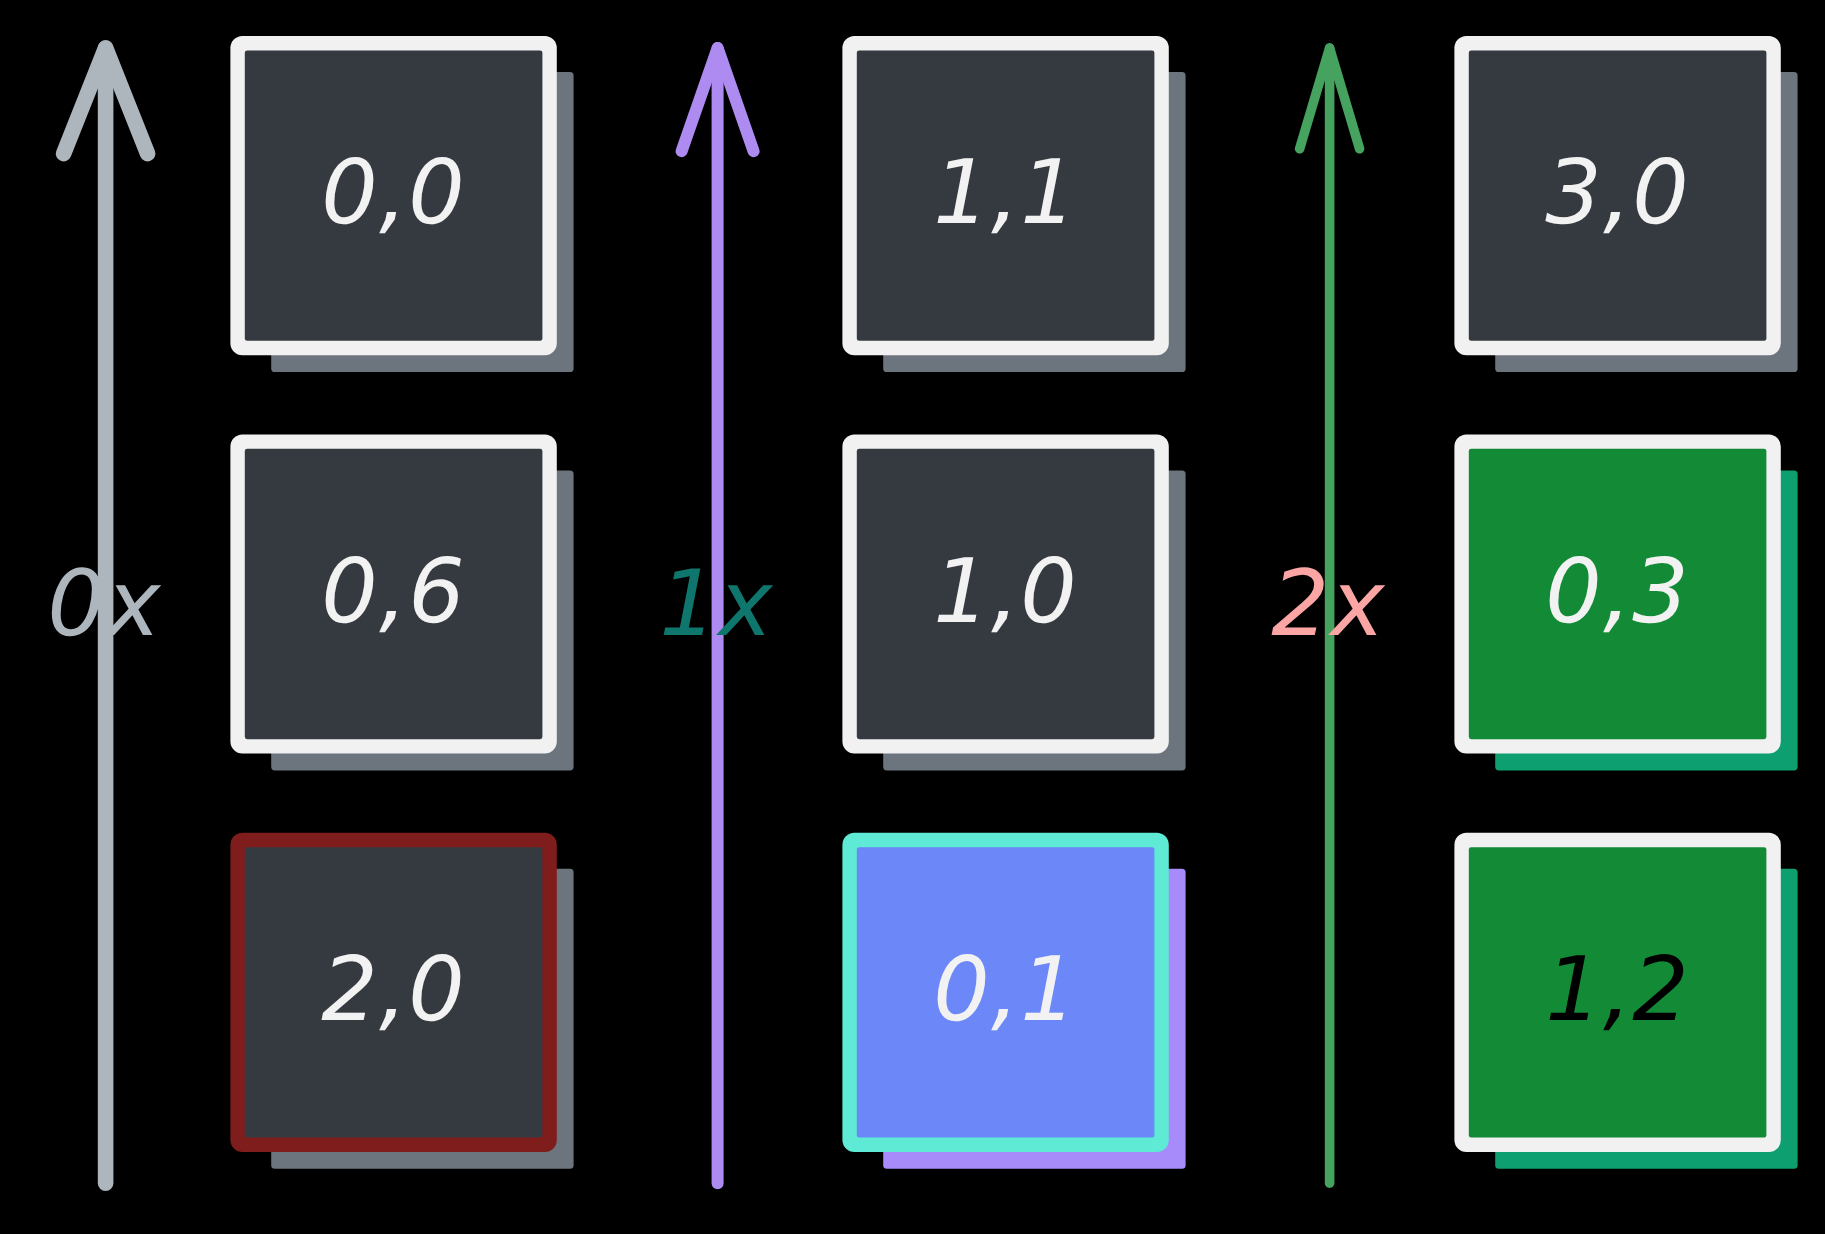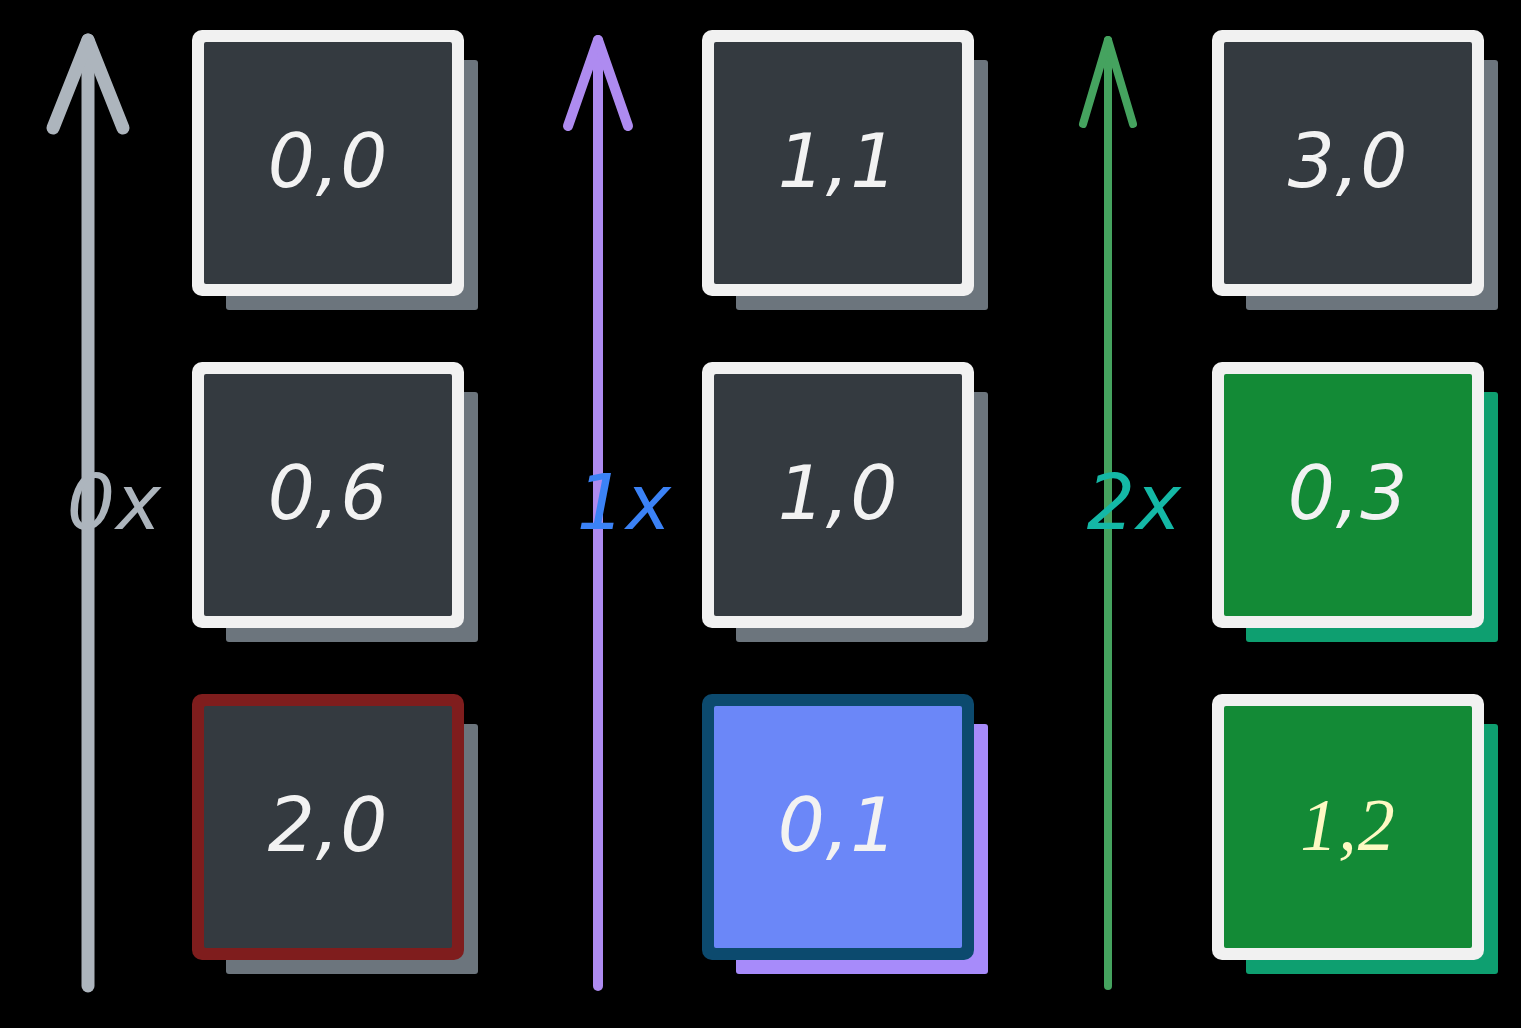--- a/index.html
+++ b/index.html
@@ -46,21 +46,21 @@
     left: 12px;
     top: 448px;
     width: 150px;
     height: 110px;
     line-height: 110px;
     font-size: 76px;
     font-weight: 400;
     font-style: italic;
     letter-spacing: 1px;
     white-space: nowrap;
-    text-align: right;
+    text-align: center;
     font-family: "DejaVu Sans", sans-serif;
   }
 
   
   .card {
     position: absolute;
     width: 278px;
     height: 272px;
   }
   .card .shadow {
@@ -166,21 +166,21 @@
         <g>
           <line class="shaft" x1="40" y1="956" x2="40" y2="12" stroke="#AE8BF0" stroke-width="10" stroke-linecap="round"></line>
         </g>
         <g>
           <path class="head" d="M 40 10 L 10 96" stroke="#AE8BF0" stroke-width="10" stroke-linecap="round" fill="none"></path>
           <path class="head" d="M 40 10 L 70 96" stroke="#AE8BF0" stroke-width="10" stroke-linecap="round" fill="none"></path>
         </g>
       </svg>
     </div>
 
-    <div class="axis-label" style="color: #3b82f6;">1x</div>
+    <div class="axis-label" style="color: #0f766e;">1x</div>
 
     <div class="card card-x row-0">
       <div class="shadow" style="background: rgb(108, 117, 125);"></div>
       <div class="frame" style="background: rgb(241, 241, 241);">
         <div class="face" style="background: rgb(52, 58, 64);">
           <span class="label" style="color: rgb(242, 242, 242); text-align: right;">1,1</span>
         </div>
       </div>
     </div>
 
@@ -188,21 +188,21 @@
       <div class="shadow" style="background: rgb(108, 117, 125);"></div>
       <div class="frame" style="background: rgb(241, 241, 241);">
         <div class="face" style="background: rgb(52, 58, 64);">
           <span class="label" style="color: rgb(242, 242, 242);">1,0</span>
         </div>
       </div>
     </div>
 
     <div class="card card-x row-2">
       <div class="shadow" style="background: rgb(167, 139, 250);"></div>
-      <div class="frame" style="background: #0c4a6e;">
+      <div class="frame" style="background: #5eead4;">
         <div class="face" style="background: rgb(107, 135, 248);">
           <span class="label" style="color: rgb(242, 242, 242);">0,1</span>
         </div>
       </div>
     </div>
   </div>
 
   <div class="column col-2">
 
     <div class="arrow-wrap">
@@ -210,21 +210,21 @@
         <g>
           <line class="shaft" x1="40" y1="956" x2="40" y2="12" stroke="#45A35F" stroke-width="8" stroke-linecap="round"></line>
         </g>
         <g>
           <path class="head" d="M 40 10 L 15 94" stroke="#45A35F" stroke-width="8" stroke-linecap="round" fill="none"></path>
           <path class="head" d="M 40 10 L 65 94" stroke="#45A35F" stroke-width="8" stroke-linecap="round" fill="none"></path>
         </g>
       </svg>
     </div>
 
-    <div class="axis-label" style="color: #14b8a6;">2x</div>
+    <div class="axis-label" style="color: #fca5a5;">2x</div>
 
     <div class="card card-x row-0">
       <div class="shadow" style="background: rgb(108, 117, 125);"></div>
       <div class="frame" style="background: rgb(241, 241, 241);">
         <div class="face" style="background: rgb(52, 58, 64);">
           <span class="label" style="color: rgb(242, 242, 242);">3,0</span>
         </div>
       </div>
     </div>
 
@@ -234,19 +234,19 @@
         <div class="face" style="background: rgb(19, 138, 54);">
           <span class="label" style="color: rgb(242, 242, 242);">0,3</span>
         </div>
       </div>
     </div>
 
     <div class="card card-x row-2">
       <div class="shadow" style="background: rgb(14, 159, 112);"></div>
       <div class="frame" style="background: rgb(241, 241, 241);">
         <div class="face" style="background: rgb(19, 138, 54);">
-          <span class="label" style="color: #fef9c3; font-family: Liberation Serif, serif;">1,2</span>
+          <span class="label" style="color: #000000;">1,2</span>
         </div>
       </div>
     </div>
   </div>
 
 </div>
 
 </body></html>

